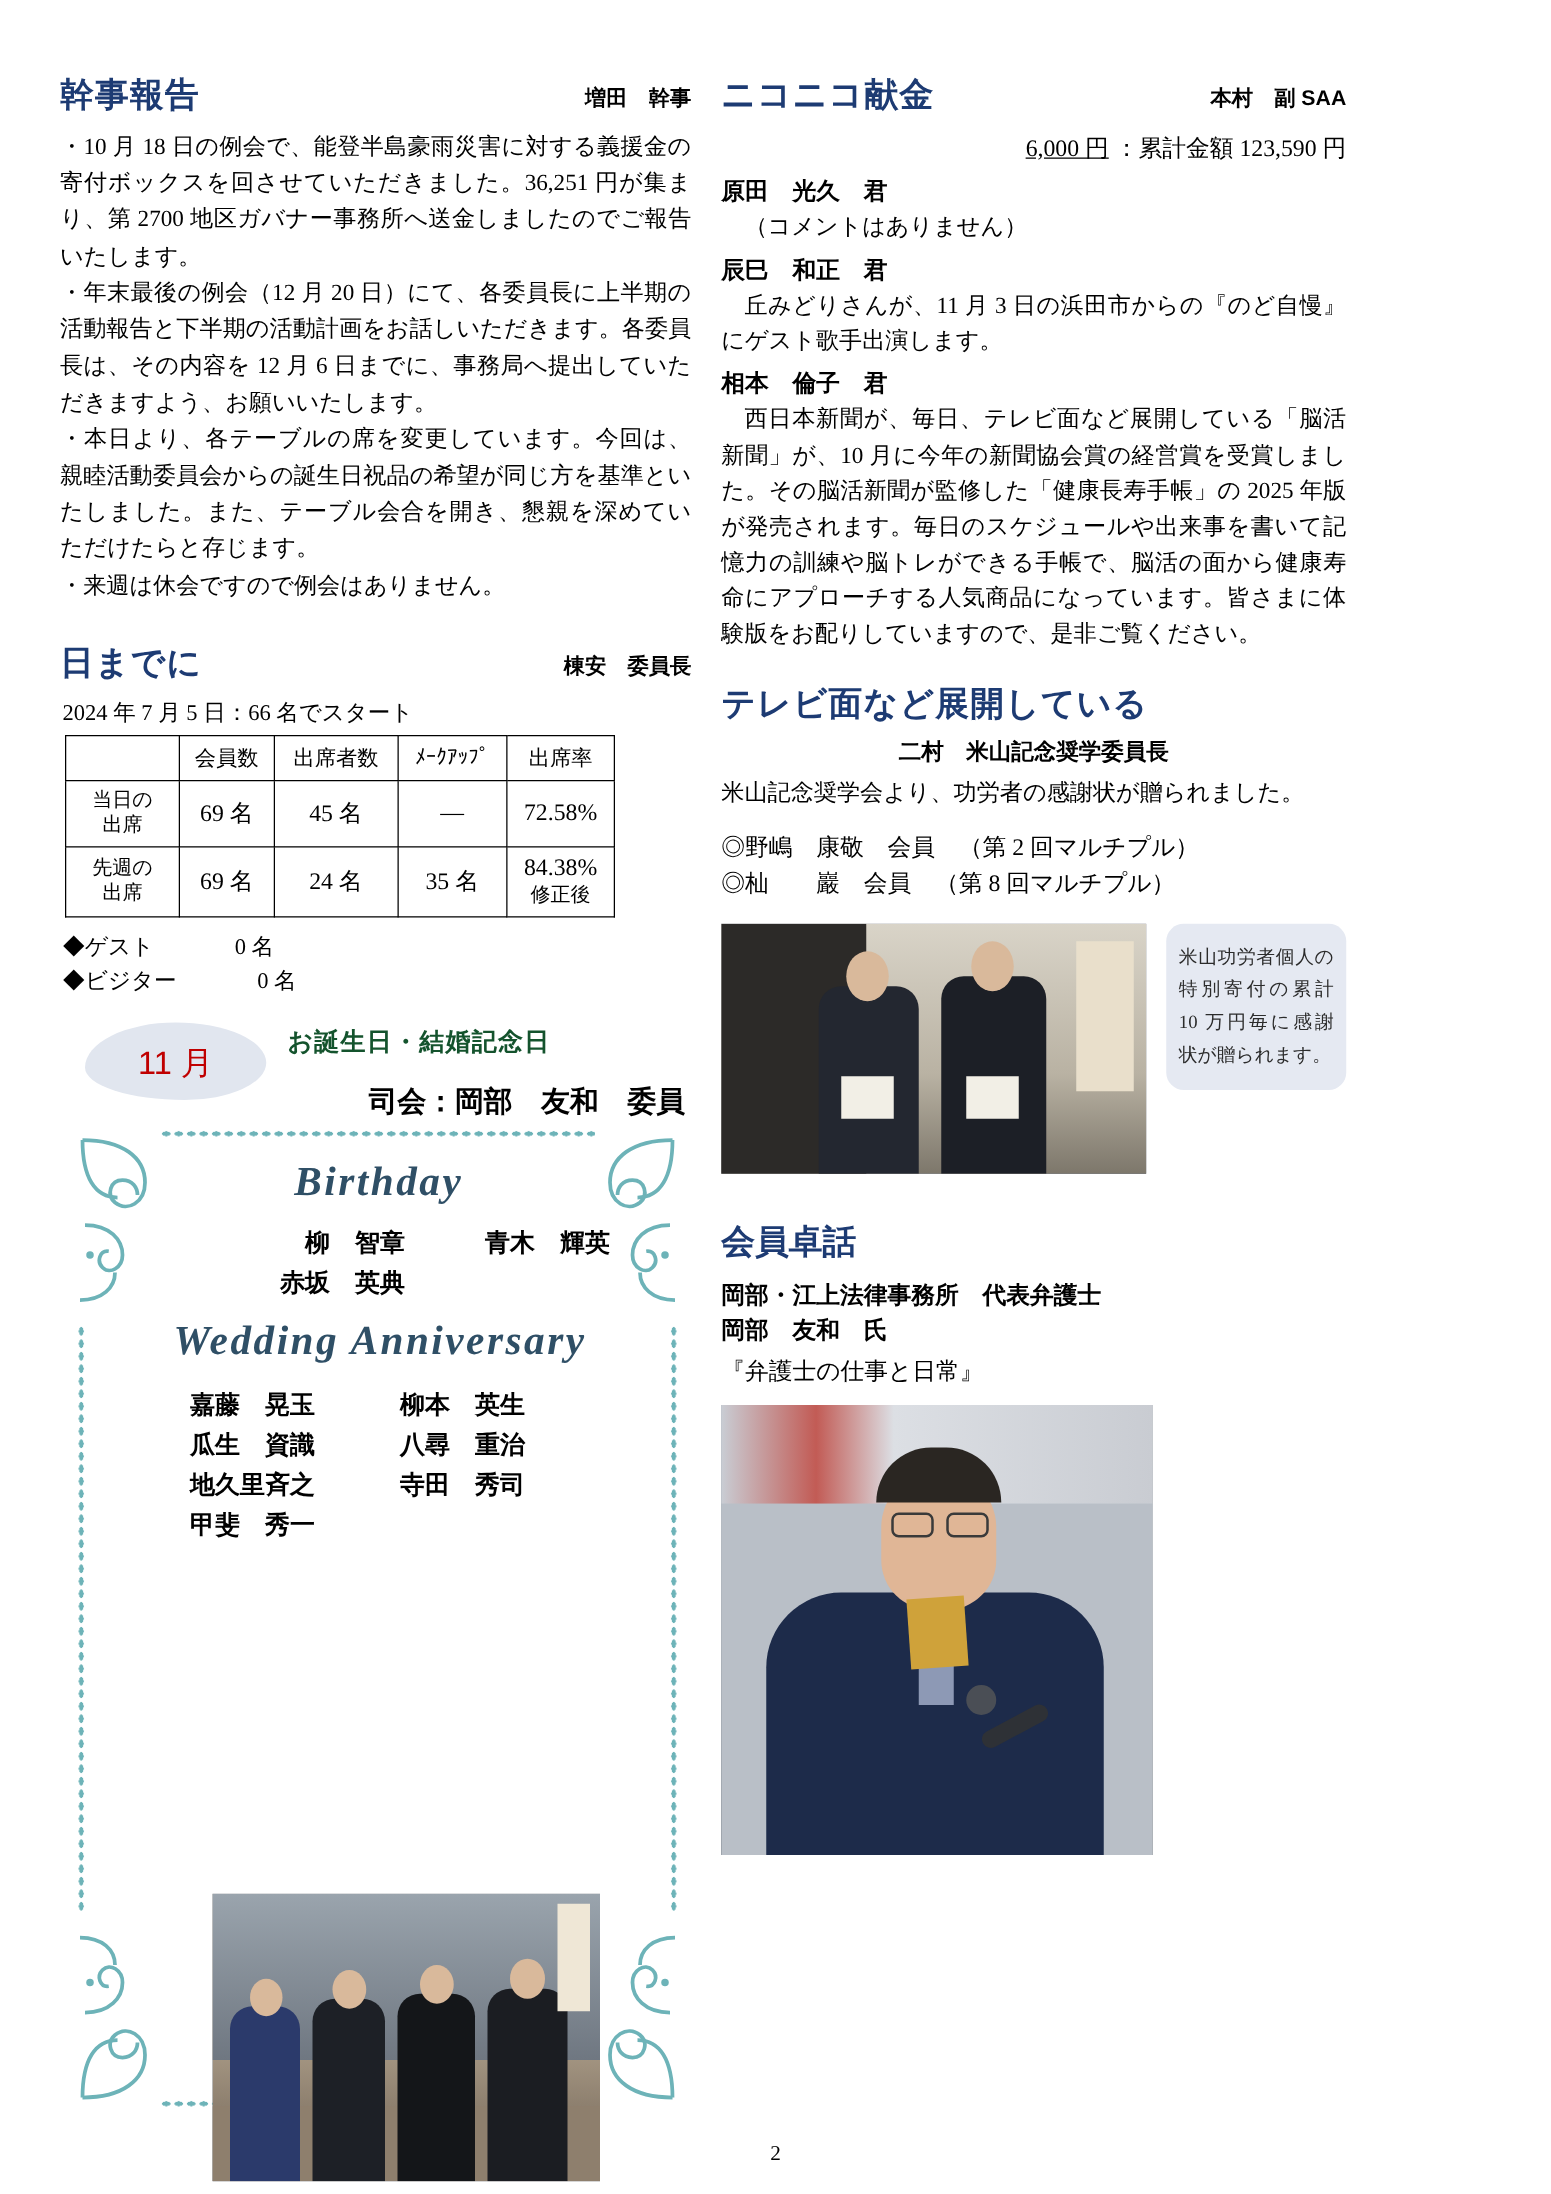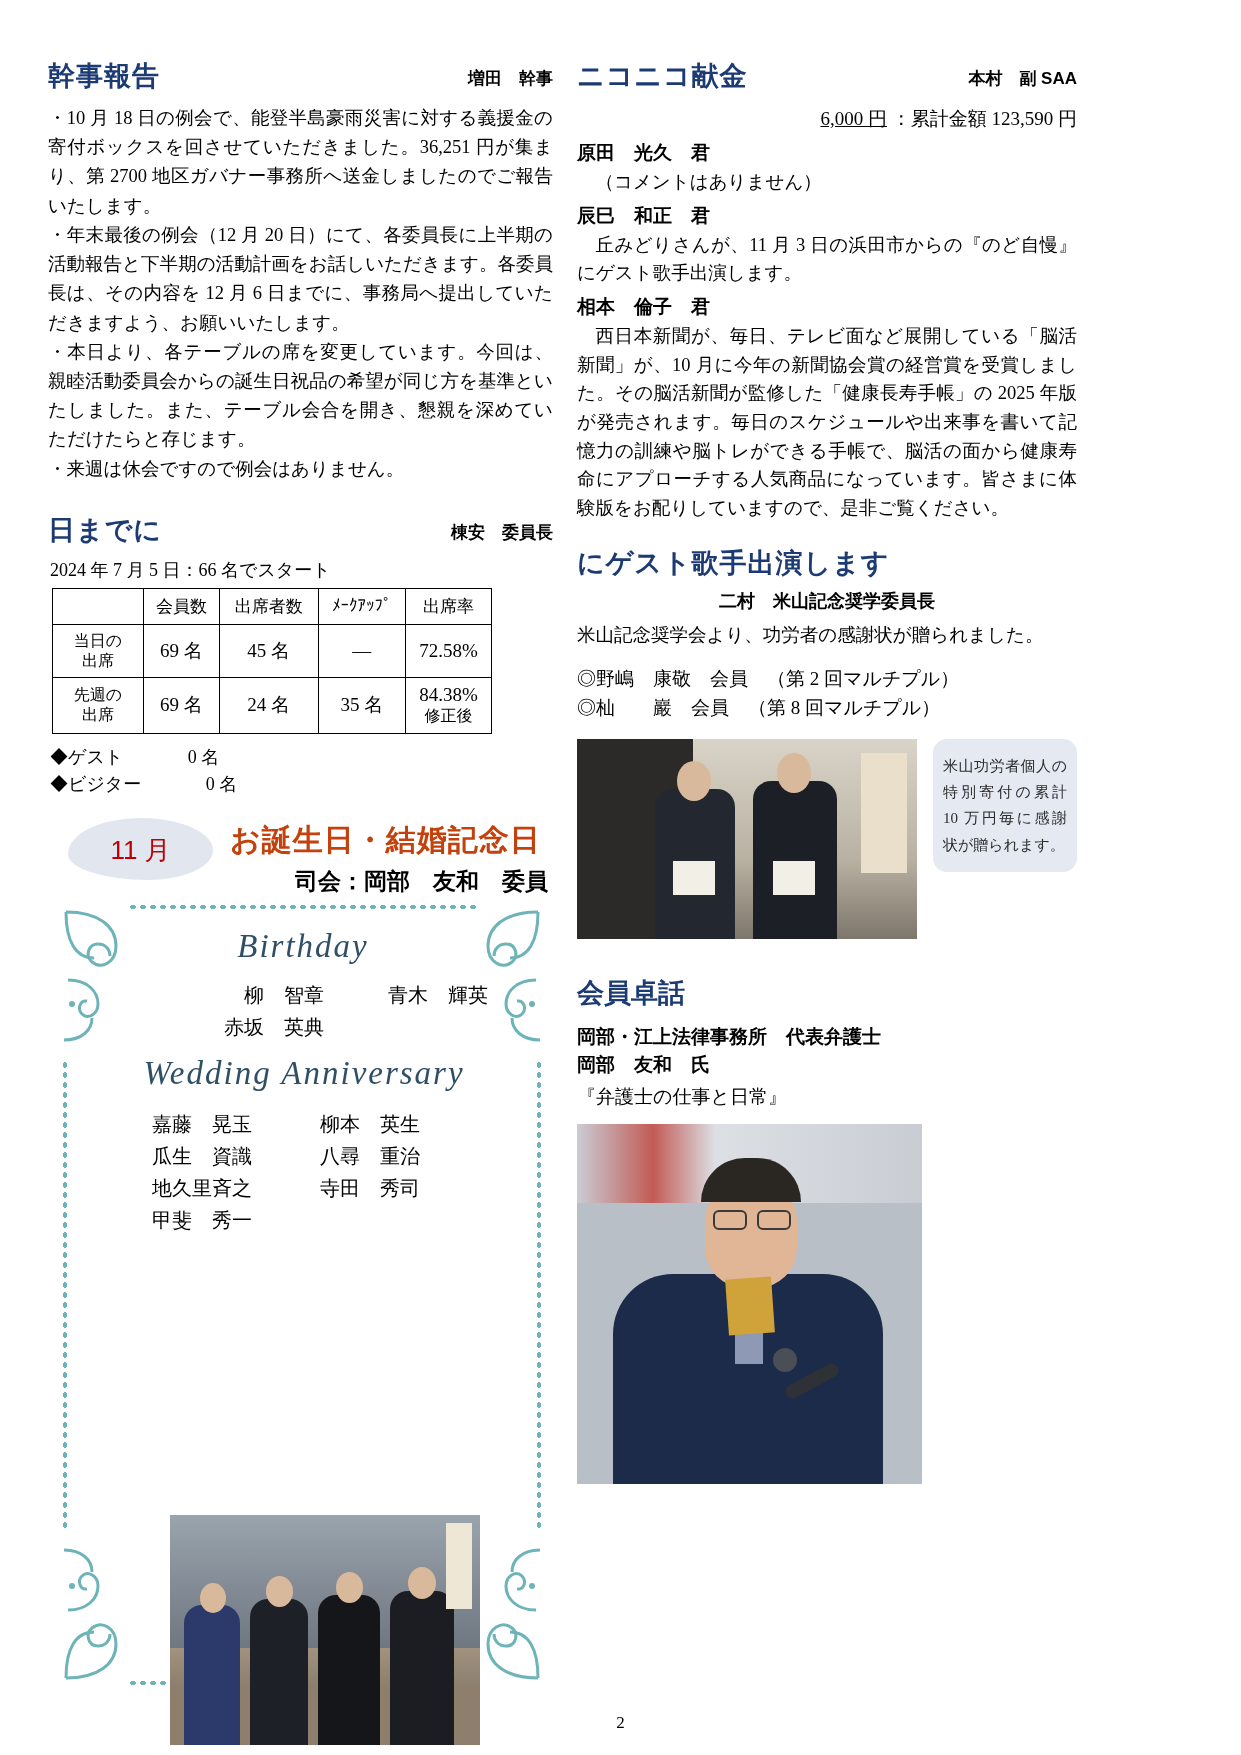--- a/index.html
+++ b/index.html
@@ -133,40 +133,41 @@
     font-weight: normal;
     font-size: 26px;
     color: #c00000;
   }
   .bday-title {
     position: absolute;
     left: 190px;
     top: 20px;
     font-family: "Liberation Sans", sans-serif;
     font-weight: bold;
-    font-size: 30px;
-    color: #c2410c;
+    font-size: 20px;
+    color: #14532d;
     letter-spacing: 1px;
   }
   .bday-sub {
     position: absolute;
     right: 12px;
     top: 66px;
     font-family: "Liberation Sans", sans-serif;
     font-weight: bold;
     font-size: 23px;
     color: #000;
   }
   .frame {
     position: absolute;
     left: 18px;
     top: 100px;
     width: 488px;
     height: 790px;
     border: 0;
+    font-weight: bold;
   }
   .frame .dots-top, .frame .dots-bottom {
     position: absolute;
     left: 70px;
     width: 348px;
     height: 6px;
     background-image: radial-gradient(#6db3b8 45%, transparent 46%);
     background-size: 10px 6px;
     background-repeat: repeat-x;
   }
@@ -501,21 +502,21 @@
     </div>
     <div>
       <div class="donor-name">辰巳　和正　君</div>
       <p class="donor-comment" style="text-indent:1em;">丘みどりさんが、11 月 3 日の浜田市からの『のど自慢』にゲスト歌手出演します。</p>
     </div>
     <div>
       <div class="donor-name">相本　倫子　君</div>
       <p class="donor-comment" style="text-indent:1em;">西日本新聞が、毎日、テレビ面など展開している「脳活新聞」が、10 月に今年の新聞協会賞の経営賞を受賞しました。その脳活新聞が監修した「健康長寿手帳」の 2025 年版が発売されます。毎日のスケジュールや出来事を書いて記憶力の訓練や脳トレができる手帳で、脳活の面から健康寿命にアプローチする人気商品になっています。皆さまに体験版をお配りしていますので、是非ご覧ください。</p>
     </div>
 
-    <h2 class="sec-head" style="margin-top:22px; display:block;">にゲスト歌手出演します</h2>
+    <h2 class="sec-head" style="margin-top:22px; display:block;">テレビ面など展開している</h2>
     <div class="yone-sub">二村　米山記念奨学委員長</div>
     <p class="body-text">米山記念奨学会より、功労者の感謝状が贈られました。</p>
 
     <div class="award-list">
       <div>◎野嶋　康敬　会員　（第 2 回マルチプル）</div>
       <div>◎杣　　巖　会員　（第 8 回マルチプル）</div>
     </div>
 
     <div style="position:relative; margin-top:16px; height:210px;">
       <div class="photo photo-award">

